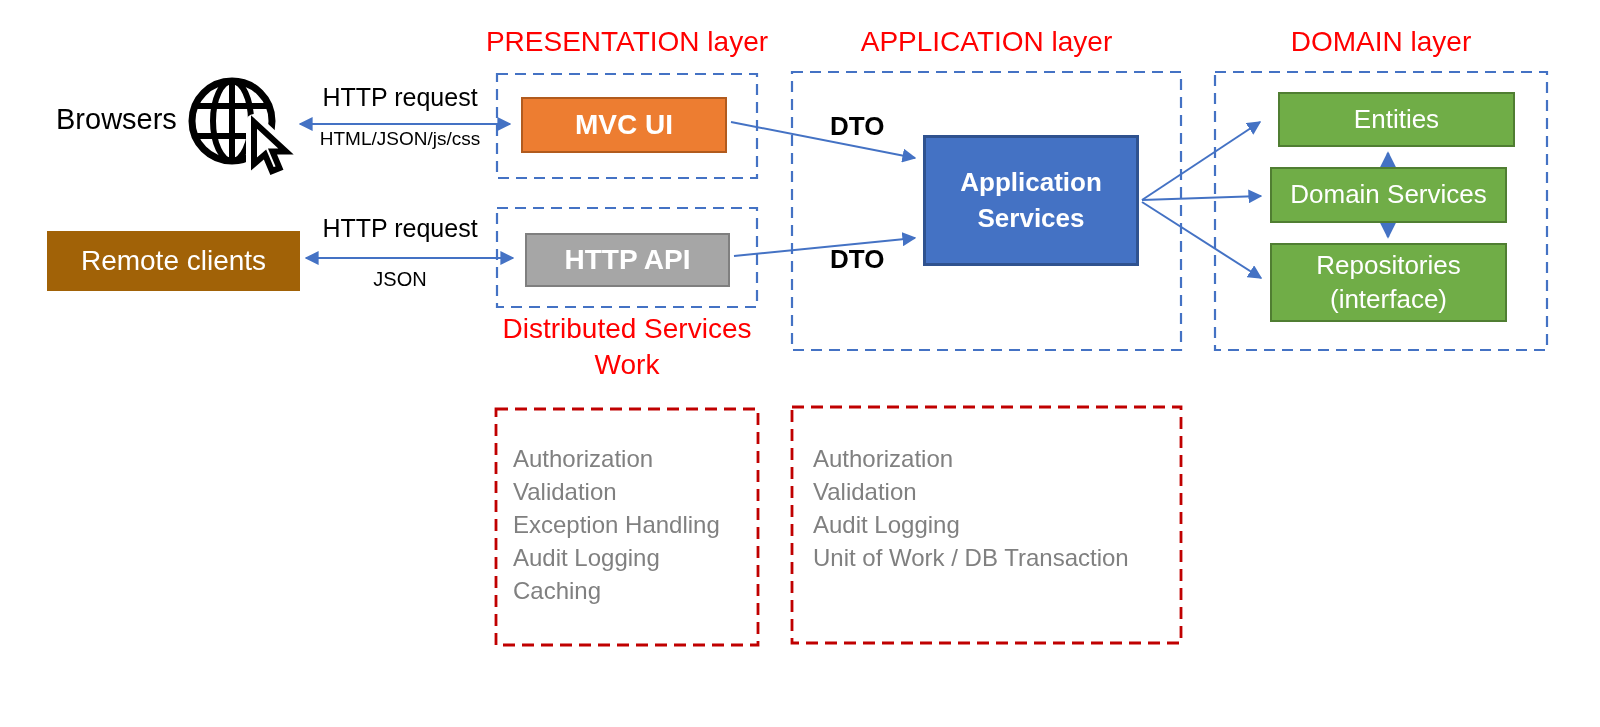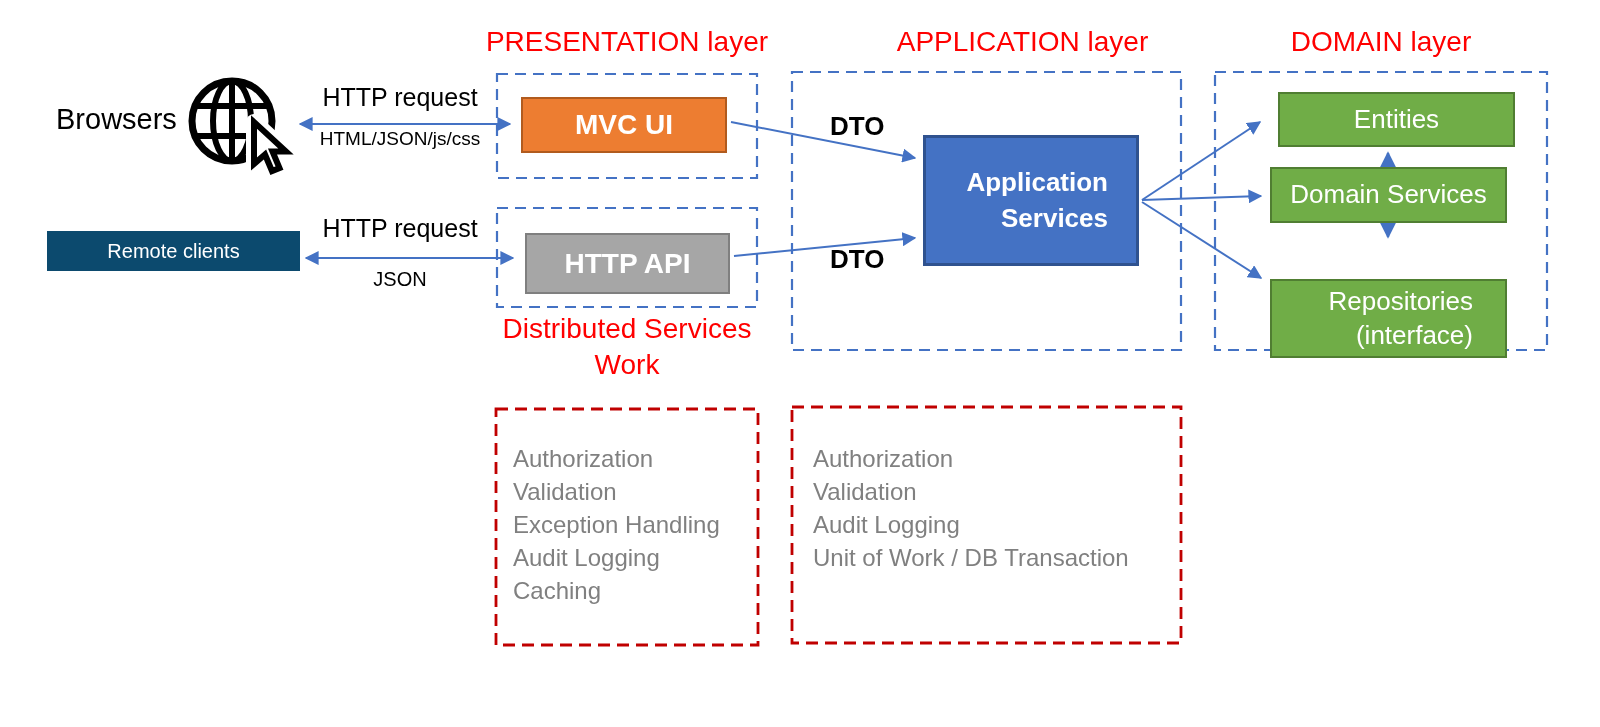--- a/index.html
+++ b/index.html
@@ -13,36 +13,36 @@
   *{margin:0;padding:0;box-sizing:border-box;}
   body{background:#fff;font-family:"Liberation Sans",sans-serif;}
   .canvas{position:relative;width:1600px;height:727px;background:#fff;overflow:hidden;}
   .connectors{position:absolute;left:0;top:0;width:1600px;height:727px;z-index:1;}
   .dashed-blue{fill:none;stroke:var(--accent-blue);stroke-width:2.2;stroke-dasharray:11 7;}
   .dashed-red{fill:none;stroke:var(--concern-red);stroke-width:2.8;stroke-dasharray:12 7;}
   .conn{stroke:var(--accent-blue);stroke-width:2;fill:none;}
   .conn-thick{stroke:var(--accent-blue);stroke-width:2.4;fill:none;}
   #arrowhead path{fill:var(--accent-blue);}
   .solid-box{position:absolute;z-index:2;display:flex;align-items:center;justify-content:center;
-             text-align:right;color:#fff;}
+             text-align:center;color:#fff;}
   .box-mvc{left:521px;top:97px;width:206px;height:56px;background:var(--orange);
            border:2px solid var(--orange-border);font-size:28px;font-weight:bold;}
-  .box-api{left:525px;top:233px;width:205px;height:61px;background:var(--gray-fill);
+  .box-api{left:525px;top:233px;width:205px;height:54px;background:var(--gray-fill);
            border:2px solid var(--gray-border);font-size:28px;font-weight:bold;}
   .box-app{left:923px;top:135px;width:216px;height:131px;background:var(--accent-blue);
            border:3px solid var(--blue-border);font-size:26px;font-weight:bold;
            line-height:1.35;padding:4px 28px;}
   .box-green{background:var(--green);border:2px solid var(--green-border);font-size:26px;line-height:1.3;}
   .box-entities{left:1270px;top:92px;width:237px;height:55px;margin-left:8px;}
   .box-domainsvc{left:1270px;top:167px;width:237px;height:56px;}
-  .box-repo{left:1270px;top:243px;width:237px;height:79px;padding:0 32px;margin-top:36px;}
-  .box-remote{left:47px;top:231px;width:253px;height:40px;background:#0c4a6e;font-size:20px;}
+  .box-repo{left:1270px;top:243px;width:237px;height:79px;padding:0 32px;}
+  .box-remote{left:47px;top:231px;width:253px;height:60px;background:#a16207;font-size:28px;}
   .layer-title{position:absolute;z-index:2;color:var(--title-red);font-size:28px;text-align:center;}
   .ttl-presentation{left:482px;top:26px;width:290px;}
-  .ttl-application{left:828px;top:26px;width:389px;}
+  .ttl-application{left:792px;top:26px;width:389px;}
   .ttl-domain{left:1215px;top:26px;width:332px;}
   .ttl-distributed{left:482px;top:311px;width:290px;line-height:36px;}
   .ttl-distributed span{display:block;}
   .lbl{position:absolute;z-index:2;color:var(--ink);}
   .lbl-browsers{left:56px;top:103px;font-size:29px;}
   .conn-label{width:200px;text-align:center;}
   .lbl-req1{left:300px;top:83px;font-size:25px;}
   .lbl-fmt1{left:300px;top:128px;font-size:19px;}
   .lbl-req2{left:300px;top:214px;font-size:25px;}
   .lbl-fmt2{left:300px;top:268px;font-size:20px;}

